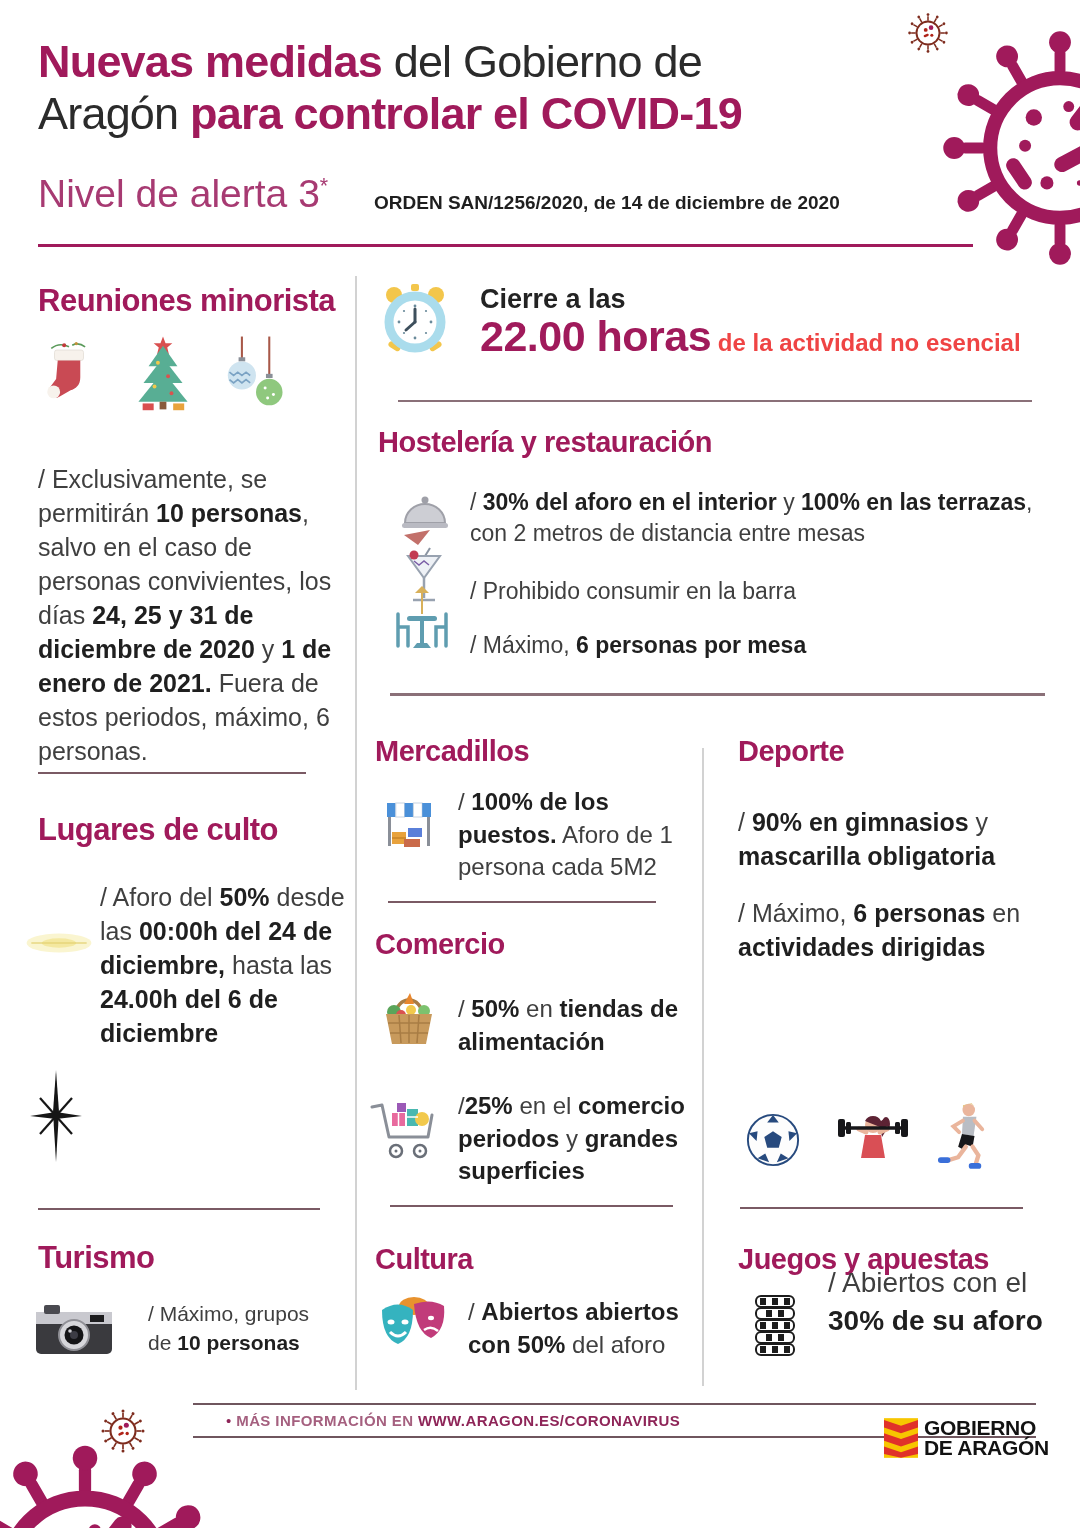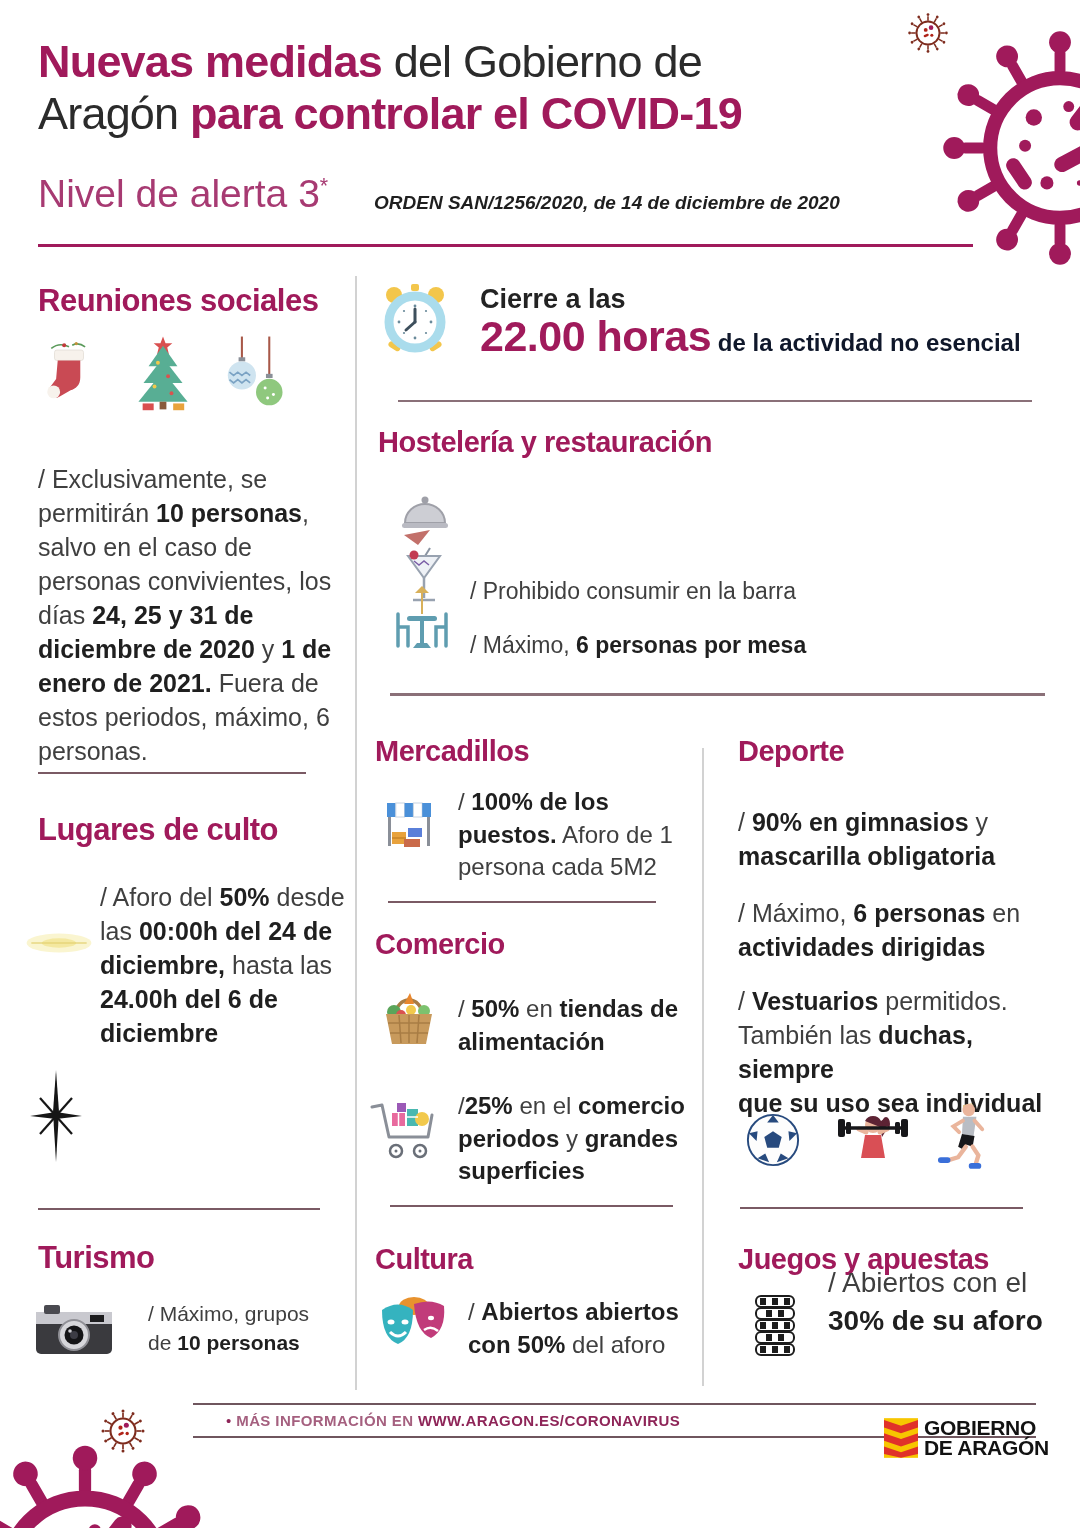--- a/index.html
+++ b/index.html
@@ -164,28 +164,28 @@
   <svg class="abs" style="left:98px;top:1406px;width:50px;height:50px">
       <use href="#sym-virus-small"></use>
     </svg>
 
   <div class="abs" style="left:38px;top:36px;width:830px;font-size:45px;line-height:1.16;letter-spacing:-0.8px">
     <div><span class="acc">Nuevas medidas</span><span class="plain"> del Gobierno de</span></div>
     <div><span class="plain">Aragón </span><span class="acc">para controlar el COVID-19</span></div>
   </div>
 
   <div class="abs" style="left:38px;top:172px;font-size:39px;font-weight:400;color:#a73a72"><span>Nivel de alerta 3</span><sup>*</sup></div>
-  <div class="abs" style="left:374px;top:192px;font-size:19px;font-style:italic;font-weight:600;color:#1f1f1f">ORDEN SAN/1256/2020, de 14 de diciembre de 2020</div>
+  <div class="abs" style="left:374px;top:192px;font-size:19px;font-weight:600;color:#1f1f1f">ORDEN SAN/1256/2020, de 14 de diciembre de 2020</div>
 
   <div class="abs" style="left:38px;top:244px;width:935px;height:3px;background:#a01a5b"></div>
 
   <div class="vr" style="left:355px;top:276px;height:1114px"></div>
   <div class="vr" style="left:702px;top:748px;height:638px"></div>
 
-  <div class="sec-h" style="left:38px;top:283px;font-size:31px">Reuniones sociales</div>
+  <div class="sec-h" style="left:38px;top:283px;font-size:31px">Reuniones minorista</div>
 
   <svg class="abs" style="left:40px;top:332px;width:58px;height:94px" viewBox="0 0 72 100">
     <path d="M14,12 q10,-8 22,-2" stroke="#5a9a5a" stroke-width="2" fill="none"></path>
     <path d="M40,8 q8,-4 16,2" stroke="#5a9a5a" stroke-width="2" fill="none"></path>
     <circle cx="30" cy="8" r="2.5" fill="#c23b3b"></circle>
       <circle cx="45" cy="6" r="2" fill="#c2913b"></circle>
     <rect x="18" y="14" width="36" height="13" rx="3" fill="#f7f2ec" stroke="#e3ded6"></rect>
     <path d="M22,27 L50,27 L50,48 C50,58 44,62 38,64 L24,72 C15,77 7,69 12,61 L20,50 Z" fill="#c94a54"></path>
     <circle cx="17" cy="66" r="8" fill="#f7f2ec"></circle>
   </svg>
@@ -292,33 +292,37 @@
         <circle cx="21" cy="51" r="1.1"></circle>
         <circle cx="21" cy="29" r="1.1"></circle>
     </g>
     <g stroke="#3d4f5c" stroke-width="3" stroke-linecap="round">
       <line x1="32" y1="40" x2="32" y2="27"></line>
         <line x1="32" y1="40" x2="23" y2="48"></line>
     </g>
   </svg>
   <div class="abs" style="left:480px;top:284px;font-size:27px;font-weight:800;color:#232323">Cierre a las</div>
   <div class="abs" style="left:480px;top:312px;white-space:nowrap">
-    <span class="bigword" style="font-size:43px;letter-spacing:-0.5px">22.00 horas</span><span style="font-size:24px;font-weight:800;color:#0f172a"> de la actividad no esencial</span>
+    <span class="bigword" style="font-size:43px;letter-spacing:-0.5px">22.00 horas</span><span style="font-size:24px;font-weight:800;color:#ef4444"> de la actividad no esencial</span>
   </div>
 
   <div class="hr" style="left:398px;top:400px;width:634px;background:#8a7078"></div>
 
   <div class="sec-h" style="left:378px;top:426px;font-size:29px">Hostelería y restauración</div>
 
   <svg class="abs" style="left:398px;top:487px;width:54px;height:58px" viewBox="0 0 54 58">
     <path d="M7,36 a20,19 0 0 1 40,0 z" fill="#cdced4" stroke="#9fa0a8" stroke-width="2"></path>
     <circle cx="27" cy="13" r="3.5" fill="#9fa0a8"></circle>
     <rect x="4" y="36" width="46" height="5" rx="2.5" fill="#b9bac2"></rect>
     <path d="M6,48 L32,43 L20,58 Z" fill="#c2706a"></path>
   </svg>
+  <div class="txt" style="left:470px;top:487px;width:585px;font-size:23px">
+    <span>/ </span><b>30% del aforo en el interior</b><span> y </span><b>100% en las terrazas</b><span>,</span><br>
+    <span>con 2 metros de distancia entre mesas</span>
+  </div>
 
   <svg class="abs" style="left:402px;top:546px;width:44px;height:66px" viewBox="0 0 44 66">
     <line x1="28" y1="2" x2="20" y2="15" stroke="#8a94a2" stroke-width="2"></line>
     <path d="M6,10 L38,10 L22,32 Z" fill="#eef1f6" stroke="#98a2b0" stroke-width="2"></path>
     <path d="M12,15 l5,4 l5,-4 l5,4" stroke="#7b5ea7" stroke-width="1.5" fill="none"></path>
     <circle cx="12" cy="9" r="4.5" fill="#c23b52"></circle>
     <line x1="22" y1="32" x2="22" y2="52" stroke="#98a2b0" stroke-width="2.5"></line>
     <line x1="11" y1="54" x2="33" y2="54" stroke="#98a2b0" stroke-width="2.5"></line>
   </svg>
   <div class="txt" style="left:470px;top:576px;width:560px;font-size:23px">
@@ -428,25 +432,20 @@
 
   <div class="sec-h" style="left:738px;top:735px;font-size:29px">Deporte</div>
 
   <div class="txt" style="left:738px;top:805px;width:300px;font-size:25px">
     <span>/ </span><b>90% en gimnasios</b><span> y</span><br>
     <b>mascarilla obligatoria</b>
   </div>
   <div class="txt" style="left:738px;top:896px;width:310px;font-size:25px">
     <span>/ Máximo, </span><b>6 personas</b><span> en</span><br>
     <b>actividades dirigidas</b>
-  </div>
-  <div class="txt" style="left:738px;top:984px;width:325px;font-size:25px">
-    <span>/ </span><b>Vestuarios</b><span> permitidos.</span><br>
-    <span>También las </span><b>duchas, siempre</b><br>
-    <b>que su uso sea individual</b>
   </div>
 
   <svg class="abs" style="left:745px;top:1112px;width:56px;height:56px" viewBox="0 0 58 58">
     <circle cx="29" cy="29" r="26" fill="#fdfdfd" stroke="#274a7e" stroke-width="2"></circle>
     <polygon points="29,20 38,26 35,37 23,37 20,26" fill="#274a7e"></polygon>
     <polygon points="29,3 35,11 23,11" fill="#274a7e"></polygon>
     <polygon points="4,22 13,20 12,30" fill="#274a7e"></polygon>
     <polygon points="54,22 45,20 46,30" fill="#274a7e"></polygon>
     <polygon points="13,48 21,43 25,52" fill="#274a7e"></polygon>
     <polygon points="45,48 37,43 33,52" fill="#274a7e"></polygon>

